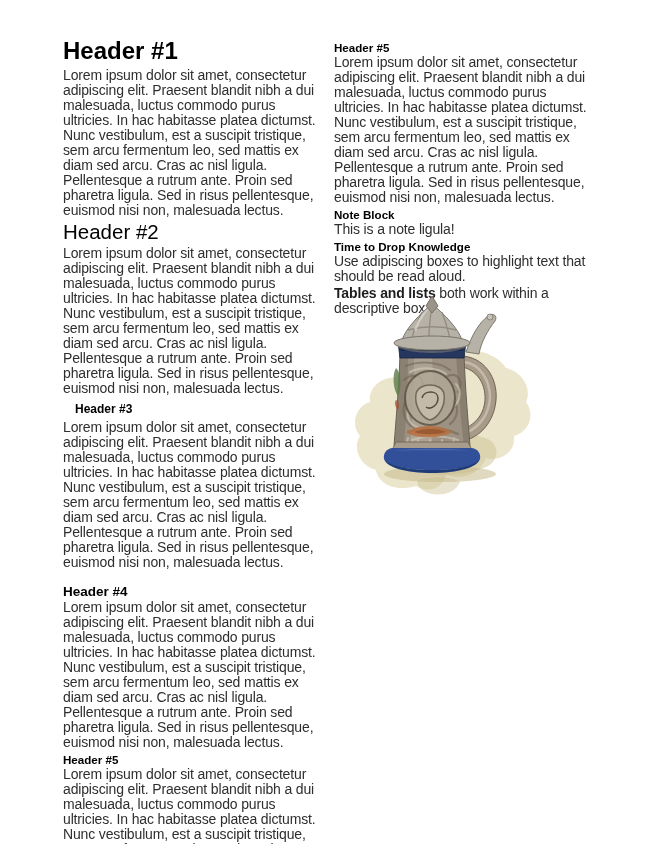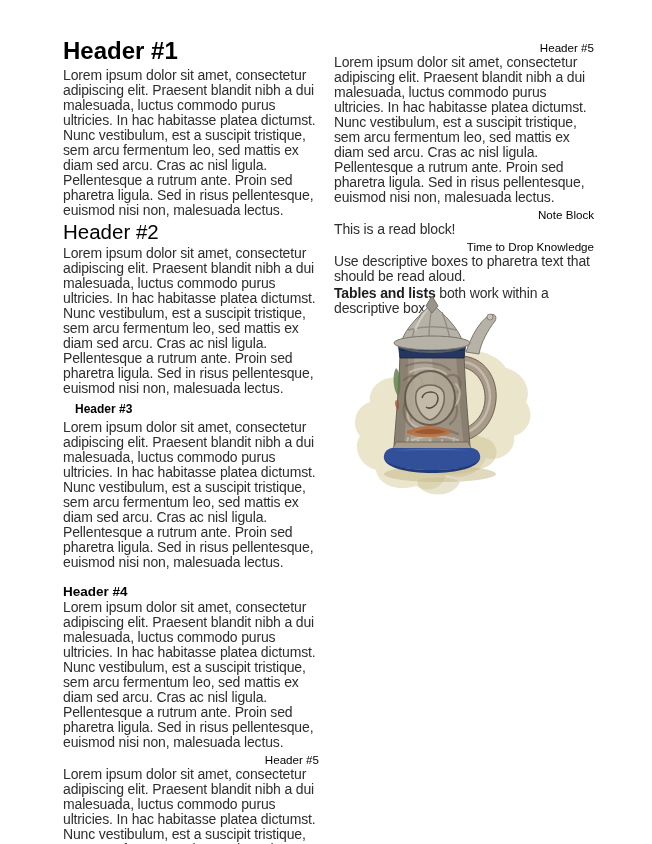--- a/index.html
+++ b/index.html
@@ -14,21 +14,21 @@
   .col-right { left:334px; width:260px; }
 
   .body-p {
     font-size:14px; line-height:15px; letter-spacing:-0.15px;
     margin:0 0 2px 0; color:#2e2e2e;
   }
   .h1 { font-size:24px;   font-weight:bold; color:#000; line-height:26px; margin:0 0 4px 0; }
   .h2 { font-size:20.5px; font-weight:normal; color:#000; line-height:22px; margin:3px 0 3px 0; }
   .h3 { font-size:12px; font-weight:bold; color:#000; line-height:18px; margin:4px 0 2px 12px; }
   .h4 { font-size:13.5px; font-weight:bold; color:#000; line-height:15px; margin:14px 0 1px 0; }
-  .h5 { font-size:11.6px; font-weight:normal; color:#000; line-height:13px; margin:3px 0 1px 0;text-align:right; }
+  .h5 { font-size:11.6px; font-weight:bold; color:#000; line-height:13px; margin:3px 0 1px 0; }
   .inline-bold { font-weight:bold; color:#1d1d1d; }
 
   .stein-figure { position:absolute; left:348px; top:294px; width:190px; height:206px; }
 </style>
 </head>
 <body>
 
 <div class="page">
 
   <div class="col col-left">
@@ -46,24 +46,24 @@
 
     <h5 class="h5">Header #5</h5>
     <p class="body-p">Lorem ipsum dolor sit amet, consectetur adipiscing elit. Praesent blandit nibh a dui malesuada, luctus commodo purus ultricies. In hac habitasse platea dictumst. Nunc vestibulum, est a suscipit tristique, sem arcu fermentum leo, sed mattis ex diam sed arcu. Cras ac nisl ligula. Pellentesque a rutrum ante. Proin sed pharetra ligula. Sed in risus pellentesque, euismod nisi non, malesuada lectus.</p>
   </div>
 
   <div class="col col-right">
     <h5 class="h5">Header #5</h5>
     <p class="body-p">Lorem ipsum dolor sit amet, consectetur adipiscing elit. Praesent blandit nibh a dui malesuada, luctus commodo purus ultricies. In hac habitasse platea dictumst. Nunc vestibulum, est a suscipit tristique, sem arcu fermentum leo, sed mattis ex diam sed arcu. Cras ac nisl ligula. Pellentesque a rutrum ante. Proin sed pharetra ligula. Sed in risus pellentesque, euismod nisi non, malesuada lectus.</p>
 
     <div class="h5">Note Block</div>
-    <p class="body-p">This is a read block!</p>
+    <p class="body-p">This is a note ligula!</p>
 
     <div class="h5">Time to Drop Knowledge</div>
-    <p class="body-p">Use descriptive boxes to pharetra text that should be read aloud.</p>
+    <p class="body-p">Use adipiscing boxes to highlight text that should be read aloud.</p>
 
     <p class="body-p"><span class="inline-bold">Tables and lists</span><span> both work within a descriptive box.</span></p>
   </div>
 
   <svg class="stein-figure" viewBox="0 0 190 206" xmlns="http://www.w3.org/2000/svg">
 
     <path opacity="0.6" d="M100 58 C125 52 150 60 158 74 C175 78 184 95 178 108 C188 122 180 138 166 142
          C168 158 152 168 138 164 C132 180 112 188 98 180 C96 194 80 200 68 192
          C48 198 30 190 28 176 C12 172 4 154 12 142 C2 130 8 112 22 108
          C20 94 34 82 48 84 C54 70 76 62 88 68 C92 62 96 60 100 58 Z" fill="#dcd3a8"></path>

